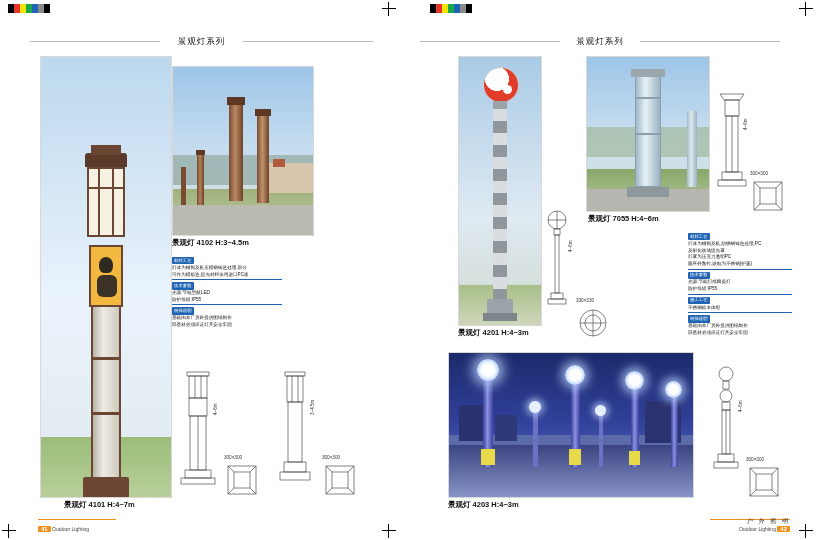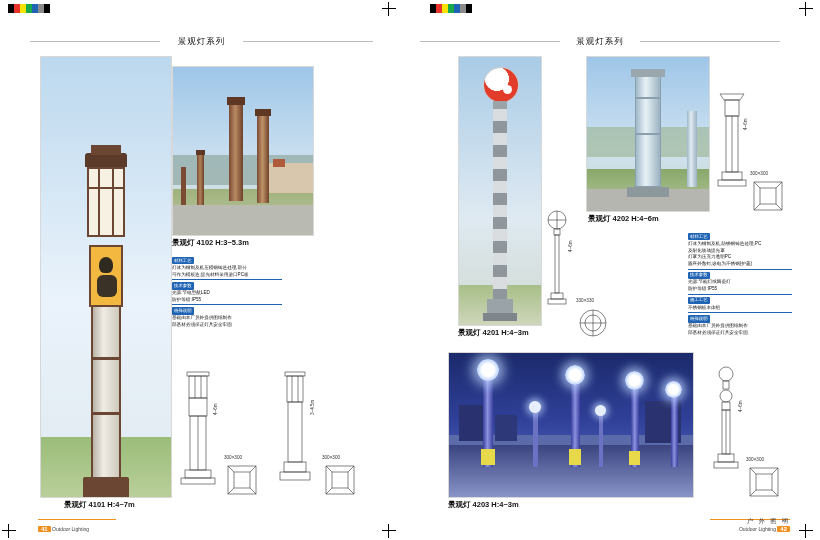--- a/index.html
+++ b/index.html
@@ -122,21 +122,21 @@
     <div style="position:absolute;left:100px;top:92px;width:12px;height:8px;background:#b05a3c;"></div>
 
     <div style="position:absolute;left:56px;top:34px;width:14px;height:100px;background:linear-gradient(90deg,#7a4a33,#b98a62 45%,#6e4129);"></div>
     <div style="position:absolute;left:54px;top:30px;width:18px;height:8px;background:#5e3823;"></div>
     <div style="position:absolute;left:84px;top:46px;width:12px;height:90px;background:linear-gradient(90deg,#7a4a33,#c09468 45%,#6e4129);"></div>
     <div style="position:absolute;left:82px;top:42px;width:16px;height:7px;background:#5e3823;"></div>
     <div style="position:absolute;left:24px;top:86px;width:7px;height:52px;background:linear-gradient(90deg,#7a4a33,#b08258 45%,#6e4129);"></div>
     <div style="position:absolute;left:23px;top:83px;width:9px;height:5px;background:#5e3823;"></div>
     <div style="position:absolute;left:8px;top:100px;width:5px;height:38px;background:#7a4a33;"></div>
   </div>
-  <div class="cap" style="left:172px;top:238px;">景观灯  4102  H:3~5.3m</div>
+  <div class="cap" style="left:172px;top:238px;">景观灯  4102  H:3~4.5m</div>
 
   <div class="specs" style="left:172px;top:256px;width:110px;">
     <div>
       <span class="tag">材料工艺</span>
       <span class="ln">灯体为钢制及机压模钢铸造处理,部分</span>
       <span class="ln">可作为模板造,提光材料采用进口PC板</span>
     </div>
     <div class="hr"></div>
     <div>
       <span class="tag">技术参数</span>
@@ -243,21 +243,21 @@
     <div style="position:absolute;left:0;top:70px;width:122px;height:30px;background:#9ab38e;opacity:.6;"></div>
 
     <div style="position:absolute;left:48px;top:18px;width:26px;height:112px;background:linear-gradient(90deg,#9fb8c9,#e8f2f6 40%,#9bb2c2);border:1px solid #8aa0ae;box-sizing:border-box;"></div>
     <div style="position:absolute;left:44px;top:12px;width:34px;height:8px;background:#9aa7ad;"></div>
     <div style="position:absolute;left:40px;top:130px;width:42px;height:10px;background:#8d989d;"></div>
     <div style="position:absolute;left:48px;top:40px;width:26px;height:2px;background:#8aa0ae;"></div>
     <div style="position:absolute;left:48px;top:76px;width:26px;height:2px;background:#8aa0ae;"></div>
 
     <div style="position:absolute;left:100px;top:54px;width:10px;height:76px;background:linear-gradient(90deg,#9fb8c9,#e0ebf0 40%,#9bb2c2);"></div>
   </div>
-  <div class="cap" style="left:588px;top:214px;">景观灯  4202  H:4~6m</div>
+  <div class="cap" style="left:588px;top:214px;">景观灯  7055  H:4~6m</div>
 
   <div class="draw" style="left:712px;top:84px;">
     <svg width="40" height="108" viewBox="0 0 40 108">
       <g stroke="#333" fill="none" stroke-width="0.6">
         <path d="M8 10 L32 10 L28 16 L12 16 Z"></path>
         <rect x="13" y="16" width="14" height="16"></rect>
         <rect x="14" y="32" width="12" height="56"></rect>
         <line x1="20" y1="32" x2="20" y2="88"></line>
         <rect x="10" y="88" width="20" height="8"></rect>
         <rect x="6" y="96" width="28" height="6"></rect>

